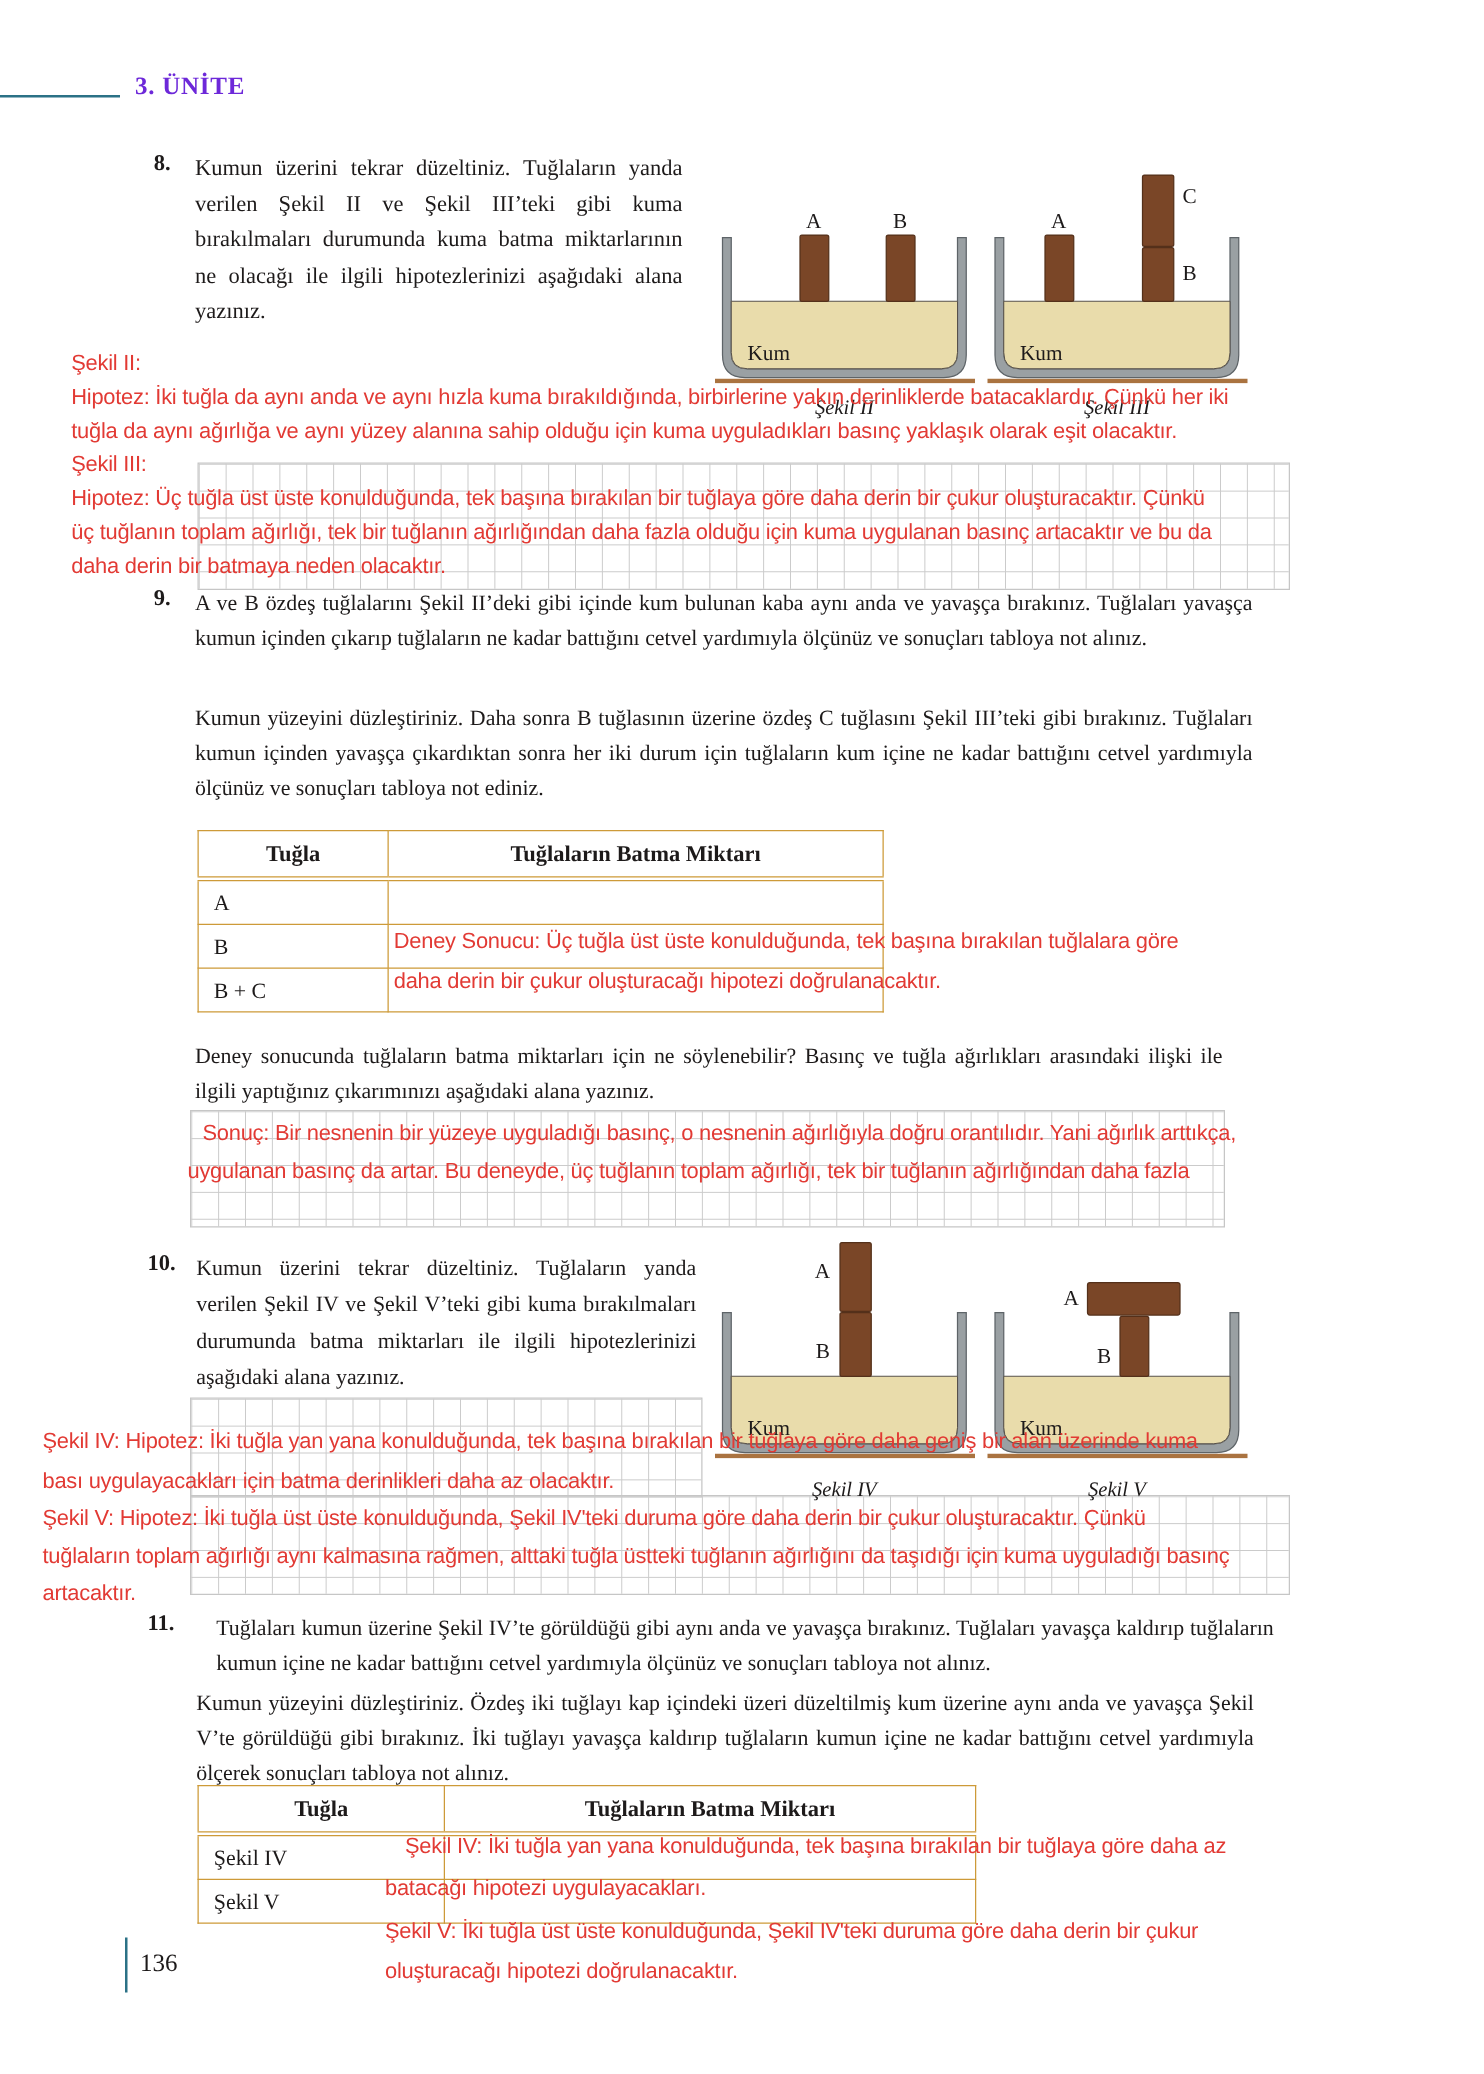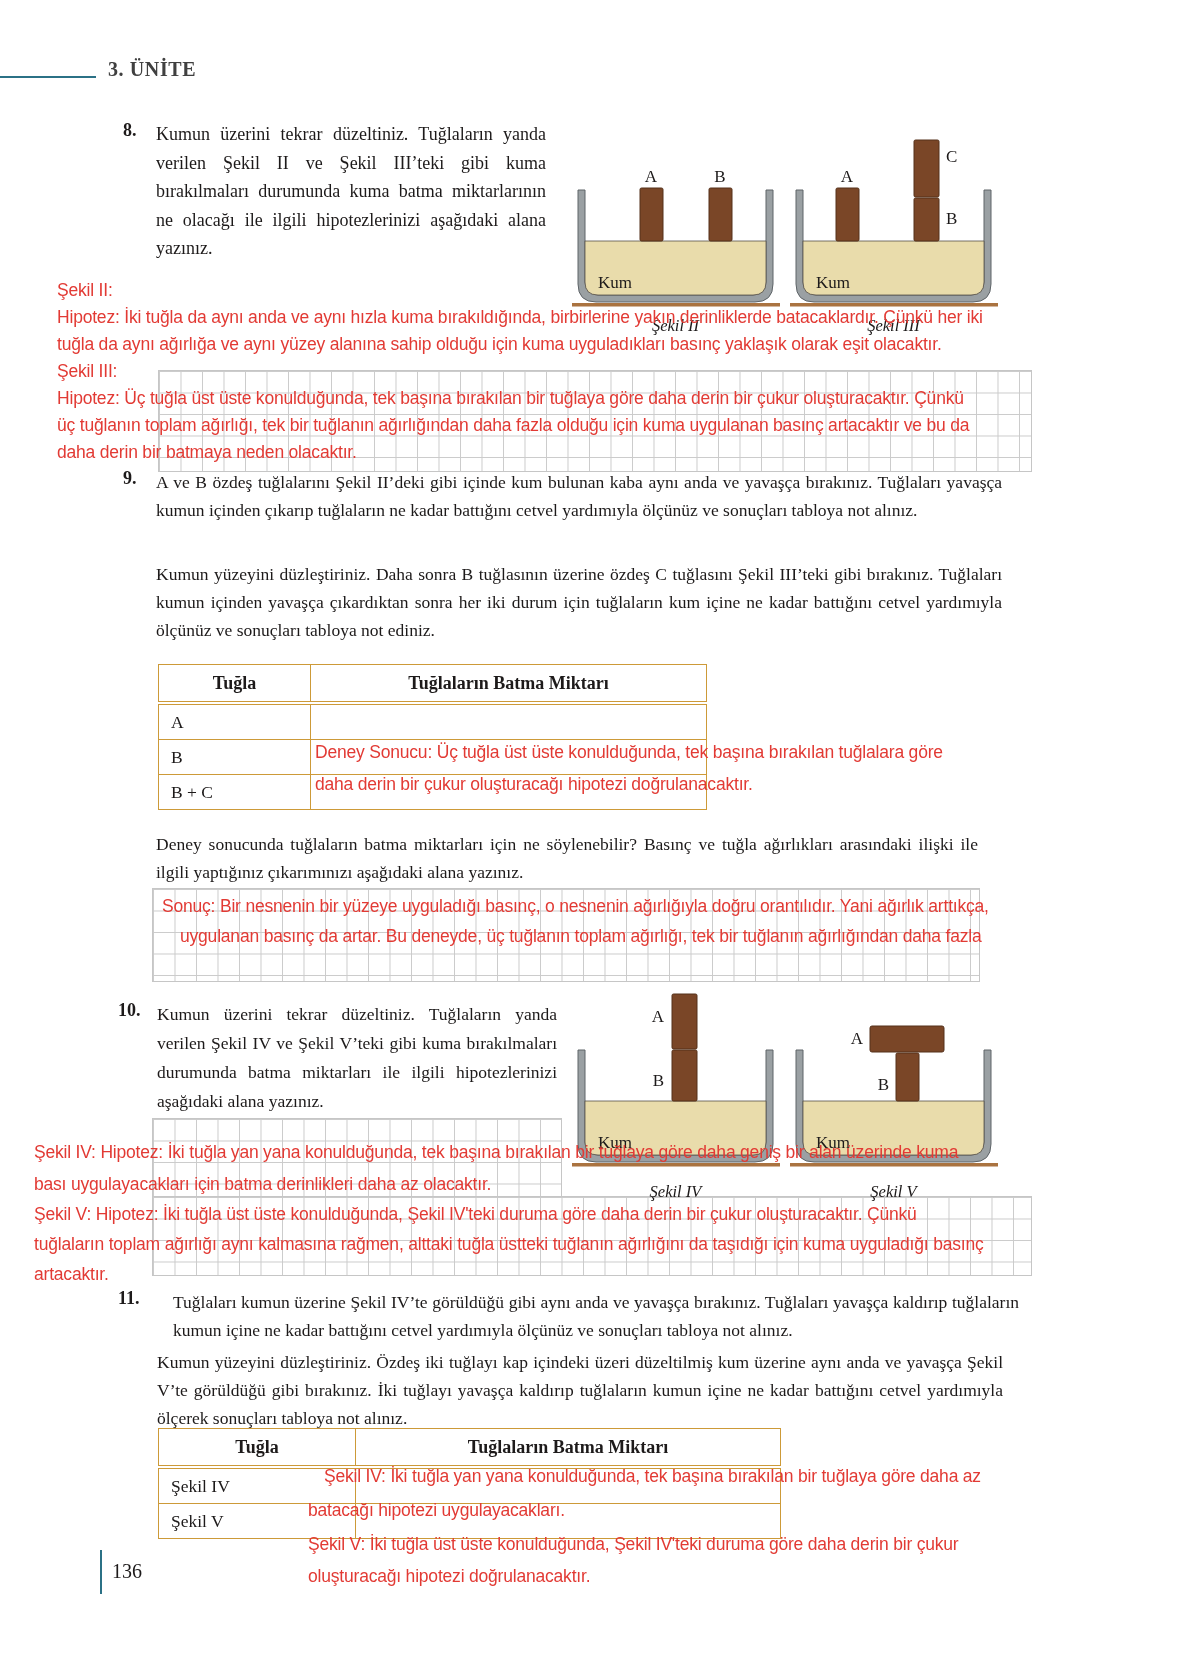--- a/index.html
+++ b/index.html
@@ -1,20 +1,20 @@
 <!DOCTYPE html>
 <html><head>
 <meta charset="utf-8">
 <style>
   html,body { margin:0; padding:0; background:#ffffff; }
   .page { position:relative; width:1187px; height:1659px; background:#ffffff; overflow:hidden;
           font-family:"Liberation Serif", serif; color:#1d1a1a; }
   .abs { position:absolute; }
   .header-line { position:absolute; height:2px; background:#2b7186; }
-  .header-title { position:absolute; font-size:20px; font-weight:bold; color:#404040; letter-spacing:0.6px; }
+  .header-title { position:absolute; font-size:20px; font-weight:bold; color:#6d28d9; letter-spacing:0.6px; }
   .qnum { position:absolute; font-size:18px; font-weight:bold; }
   .qtext { position:absolute; font-size:17.5px; line-height:28px; text-align:justify; }
   .q8text { font-size:18px; line-height:28.5px; }
   .hw { position:absolute; font-family:"Liberation Sans","DejaVu Sans",sans-serif; font-size:17.5px;
         letter-spacing:-0.2px; color:#e23a34; white-space:nowrap; }
   .grid { position:absolute; border:1px solid #c6c6c6;
           background-image: linear-gradient(to right,#cbcbcb 1px,transparent 1px),
                             linear-gradient(to bottom,#cbcbcb 1px,transparent 1px);
           background-size:21.5px 21.5px; }
   .figcap { position:absolute; width:215px; text-align:center; font-style:italic; font-size:16.5px; }
@@ -99,21 +99,21 @@
       <td></td>
     </tr>
   </tbody>
     </table>
   <div class="hw" style="left:315px;top:742px">Deney Sonucu: Üç tuğla üst üste konulduğunda, tek başına bırakılan tuğlalara göre</div>
   <div class="hw" style="left:315px;top:774px">daha derin bir çukur oluşturacağı hipotezi doğrulanacaktır.</div>
 
   <div class="qtext" style="left:156px;top:830px;width:822px">Deney sonucunda tuğlaların batma miktarları için ne söylenebilir? Basınç ve tuğla ağırlıkları arasındaki ilişki ile ilgili yaptığınız çıkarımınızı aşağıdaki alana yazınız.</div>
 
   <div class="hw" style="left:162px;top:896px">Sonuç: Bir nesnenin bir yüzeye uyguladığı basınç, o nesnenin ağırlığıyla doğru orantılıdır. Yani ağırlık arttıkça,</div>
-  <div class="hw" style="left:180px;top:926px">uygulanan basınç da artar. Bu deneyde, üç tuğlanın toplam ağırlığı, tek bir tuğlanın ağırlığından daha fazla</div>
+  <div class="hw" style="left:150px;top:926px">uygulanan basınç da artar. Bu deneyde, üç tuğlanın toplam ağırlığı, tek bir tuğlanın ağırlığından daha fazla</div>
 
   <div class="qnum" style="left:118px;top:1000px">10.</div>
   <div class="qtext" style="left:157px;top:1000px;width:400px;line-height:29px">Kumun üzerini tekrar düzeltiniz. Tuğlaların yanda verilen Şekil IV ve Şekil V’teki gibi kuma bırakılmaları durumunda batma miktarları ile ilgili hipotezlerinizi aşağıdaki alana yazınız.</div>
 
   <svg class="abs" style="left:568px;top:972px" width="215" height="205" viewBox="0 0 215 205">
     <rect x="4" y="191" width="208" height="3.5" fill="#aa7340"></rect>
     <path d="M10 78 L10 172 Q10 190 28 190 L187 190 Q205 190 205 172 L205 78 L198 78 L198 170 Q198 183 185 183 L30 183 Q17 183 17 170 L17 78 Z" fill="#9aa0a3" stroke="#5e6468" stroke-width="1"></path>
     <path d="M17 129 L198 129 L198 170 Q198 183 185 183 L30 183 Q17 183 17 170 Z" fill="#e9dcab" stroke="#57504a" stroke-width="0.8"></path>
     <rect x="104" y="22" width="25" height="55" rx="1.5" fill="#7a4627" stroke="#54301a"></rect>
     <rect x="104" y="78" width="25" height="51" rx="1.5" fill="#7a4627" stroke="#54301a"></rect>

